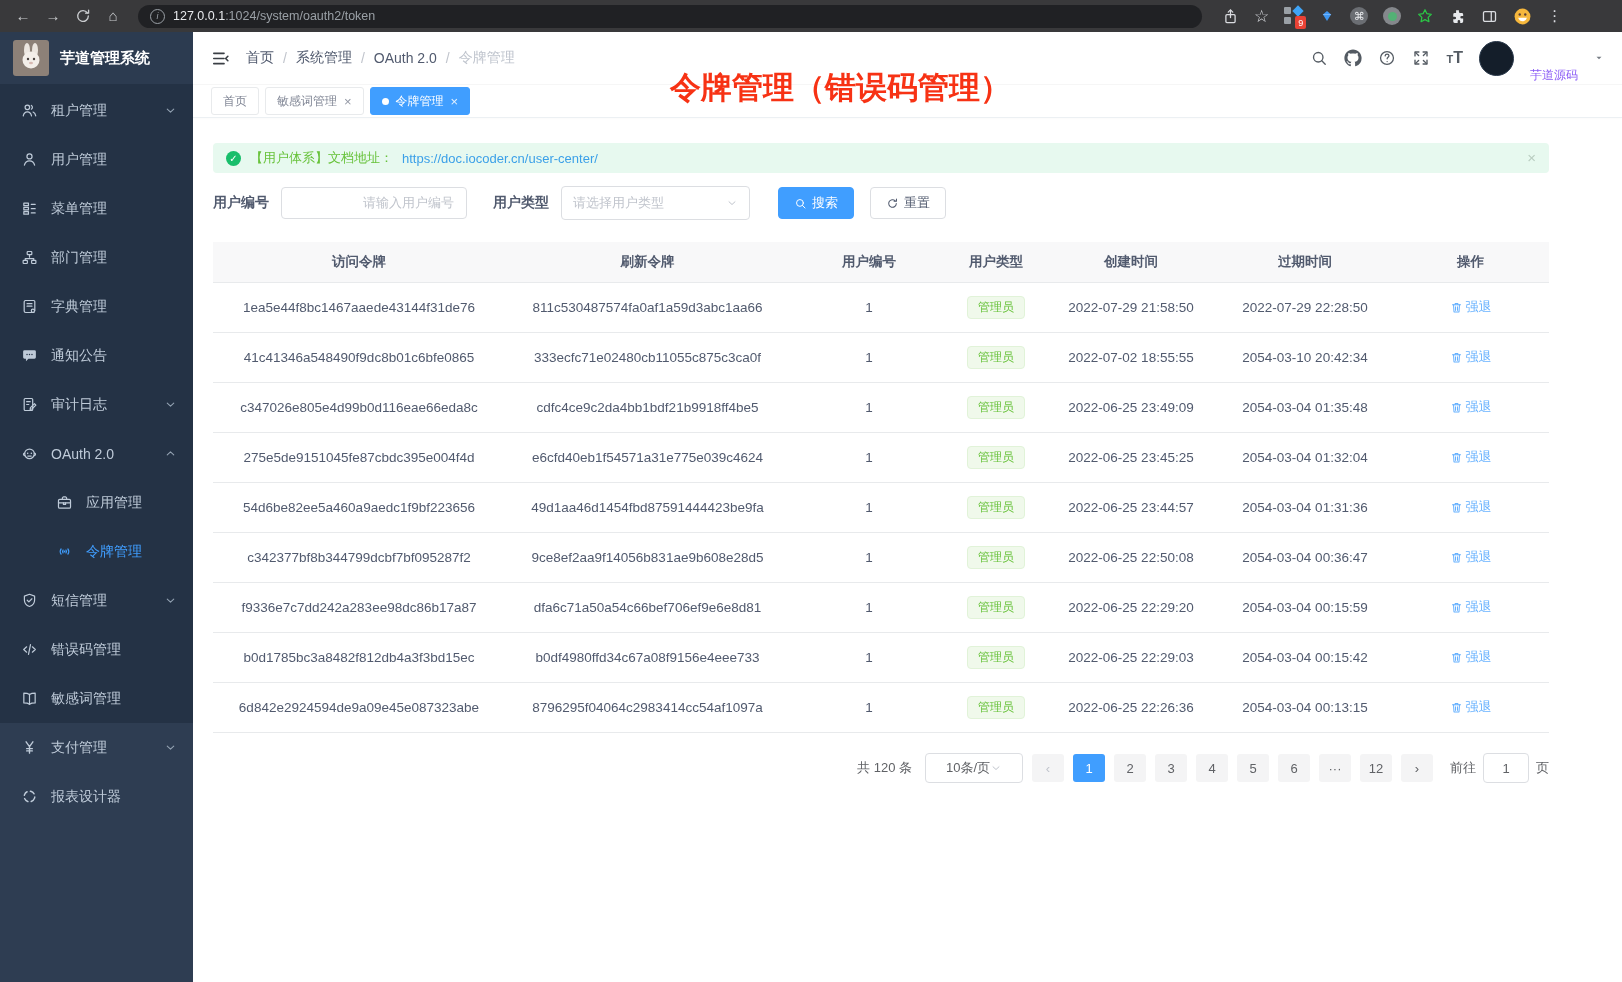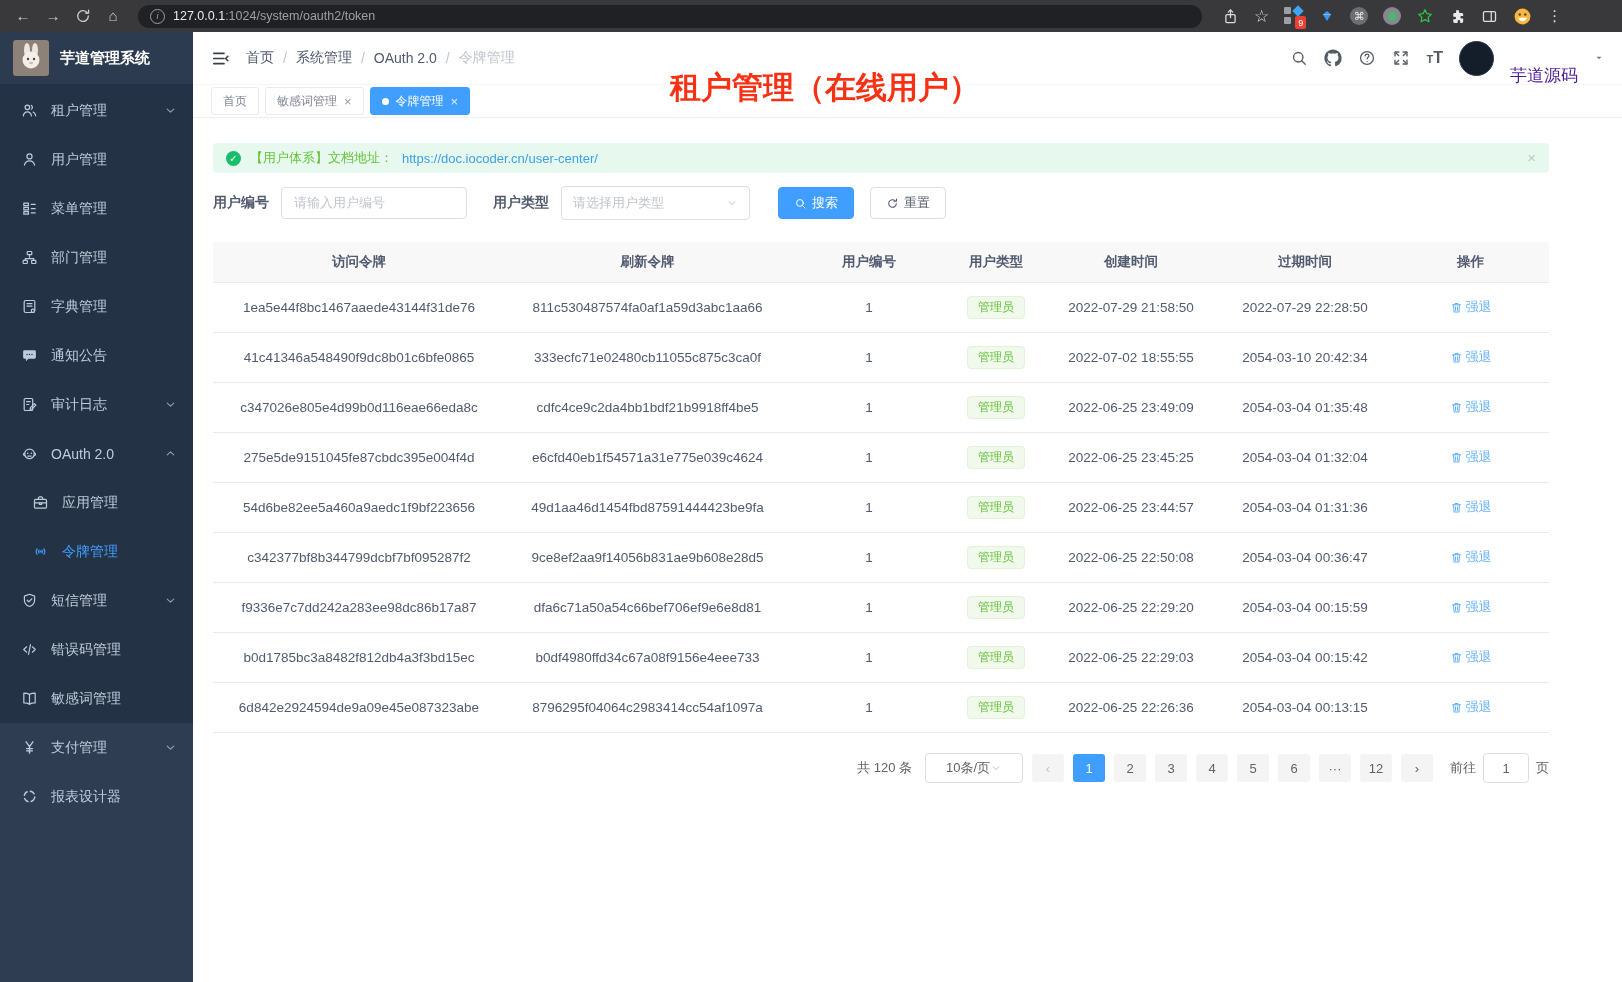--- a/index.html
+++ b/index.html
@@ -35,40 +35,40 @@
   .dots-ic{font-size:15px;color:#dadce0;}
   
   .app{display:flex;height:950px;}
   .sidebar{width:193px;flex:0 0 auto;background:#243245;display:flex;flex-direction:column;}
   .logo{height:52px;background:#2c3b50;display:flex;align-items:center;gap:11px;padding:0 13px;flex:0 0 auto;}
   .logo-img{width:36px;height:36px;border-radius:3px;overflow:hidden;flex:0 0 auto;}
   .logo-text{color:#ffffff;font-size:15px;font-weight:bold;white-space:nowrap;}
   .menu{padding-top:2px;}
   .menu-item{height:49px;display:flex;align-items:center;padding:0 16px 0 21px;color:#bfcbd9;font-size:14px;cursor:pointer;}
   .menu-item .mi-icon{width:17px;height:17px;margin-right:13px;flex:0 0 auto;}
-  .menu-item.indent{padding-left:32px;}
+  .menu-item.indent{padding-left:56px;}
   .menu-item.active{color:#409eff;}
   .menu-item .chev{margin-left:auto;width:13px;height:13px;color:#94a3b3;}
   .menu-light{background:#2e3d52;flex:1;}
   .menu-light .menu-item{padding-left:21px;}
   .mi-label{white-space:nowrap;}
   
   .main{flex:1;position:relative;background:#fff;display:flex;flex-direction:column;}
   .annotation{position:absolute;left:477px;top:35px;font-size:31px;font-weight:bold;color:#f73214;z-index:6;white-space:nowrap;}
   .topbar{height:52px;display:flex;align-items:center;padding:0 18px;border-bottom:1px solid #f6f6f6;flex:0 0 auto;}
   .collapse-ic{width:19px;height:19px;color:#3a3f45;margin-right:16px;cursor:pointer;flex:0 0 auto;}
   .breadcrumb{display:flex;align-items:center;gap:9px;font-size:14px;color:#515a6e;}
   .bc-sep{color:#c0c4cc;}
   .bc-item.last{color:#bfc4cd;}
   .topbar-right{margin-left:auto;display:flex;align-items:center;gap:16px;color:#545b63;}
   .tb-svg{width:18px;height:18px;color:#545b63;cursor:pointer;}
   .font-ic{font-weight:bold;cursor:pointer;line-height:1;}
   .avatar{width:33px;height:33px;border-radius:50%;background:#141e2a;border:1px solid #2b3a4c;overflow:hidden;flex:0 0 auto;cursor:pointer;}
   .avatar-inner{width:100%;height:100%;background:linear-gradient(135deg,#15202e 60%,#223246);}
-  .user-name{font-size:17px;color:#4c1d95;cursor:pointer;margin-top:34px;}
+  .user-name{font-size:12px;color:#8b5cf6;cursor:pointer;margin-top:34px;}
   .caret-ic{width:10px;height:10px;color:#767c84;}
   
   .tabbar{height:32px;display:flex;align-items:center;gap:6px;padding:0 18px;border-bottom:1px solid #ecf0f3;
           box-shadow:0 1px 2px rgba(0,0,0,0.02);flex:0 0 auto;}
   .tab{height:26px;border:1px solid #e8eaec;background:#fff;color:#808695;font-size:12px;border-radius:3px;
        display:flex;align-items:center;gap:7px;padding:0 11px;cursor:pointer;white-space:nowrap;}
   .tab.active{background:#409eff;border-color:#409eff;color:#fff;}
   .tab .dot{width:7px;height:7px;border-radius:50%;background:#fff;}
   .tab .close{font-size:13px;line-height:1;opacity:.85;}
   
@@ -76,21 +76,21 @@
   .alert{height:30px;background:#e7f9ef;border-radius:4px;display:flex;align-items:center;gap:9px;
          padding:0 13px;font-size:13px;position:relative;}
   .alert-check{width:15px;height:15px;border-radius:50%;background:#19be6b;color:#fff;font-size:10px;
                display:flex;align-items:center;justify-content:center;flex:0 0 auto;}
   .alert-text{color:#67c23a;}
   .alert-link{color:#3ba0e8;text-decoration:none;cursor:pointer;}
   .alert-close{position:absolute;right:13px;top:7px;color:#b9cdc0;font-size:15px;line-height:1;cursor:pointer;}
   .filters{display:flex;align-items:center;margin-top:13px;gap:12px;font-size:14px;}
   .f-label{font-weight:bold;color:#515a6e;}
   .f-input{width:160px;height:30px;border:1px solid #dcdee2;border-radius:4px;padding:0 12px;font-size:13px;
-           color:#515a6e;outline:none;font-family:Liberation Mono, monospace;}
+           color:#515a6e;outline:none;font-family:Liberation Mono, monospace;text-align:right;}
   .f-input::placeholder{color:#c0c4cc;}
   .f-label2{margin-left:14px;}
   .f-select{width:165px;height:32px;border:1px solid #dcdee2;border-radius:4px;display:flex;align-items:center;
             justify-content:space-between;padding:0 11px;color:#c0c4cc;font-size:13px;cursor:pointer;background:#fff;}
   .sel-chev{width:12px;height:12px;color:#c0c4cc;}
   .btn{height:32px;border-radius:4px;font-size:13px;display:flex;align-items:center;gap:5px;padding:0 15px;
        cursor:pointer;font-family:inherit;}
   .btn-primary{background:#409eff;border:1px solid #409eff;color:#fff;margin-left:16px;}
   .btn-plain{background:#fff;border:1px solid #dcdee2;color:#515a6e;margin-left:4px;}
   .btn-svg{width:13px;height:13px;}
@@ -501,21 +501,21 @@
           <div class="menu-item">
             <svg class="mi-icon">
               <use href="#i-report"></use>
             </svg>
             <span class="mi-label">报表设计器</span>
           </div>
         </div>
     </aside>
 
     <div class="main">
-      <div class="annotation">租户管理（在线用户）</div>
+      <div class="annotation">令牌管理（错误码管理）</div>
 
       <header class="topbar">
         <svg class="collapse-ic">
             <use href="#i-collapse"></use>
           </svg>
         <nav class="breadcrumb" id="breadcrumb">
             <span class="bc-item">首页</span>
             <span class="bc-sep">/</span>
             <span class="bc-item">系统管理</span>
             <span class="bc-sep">/</span>

